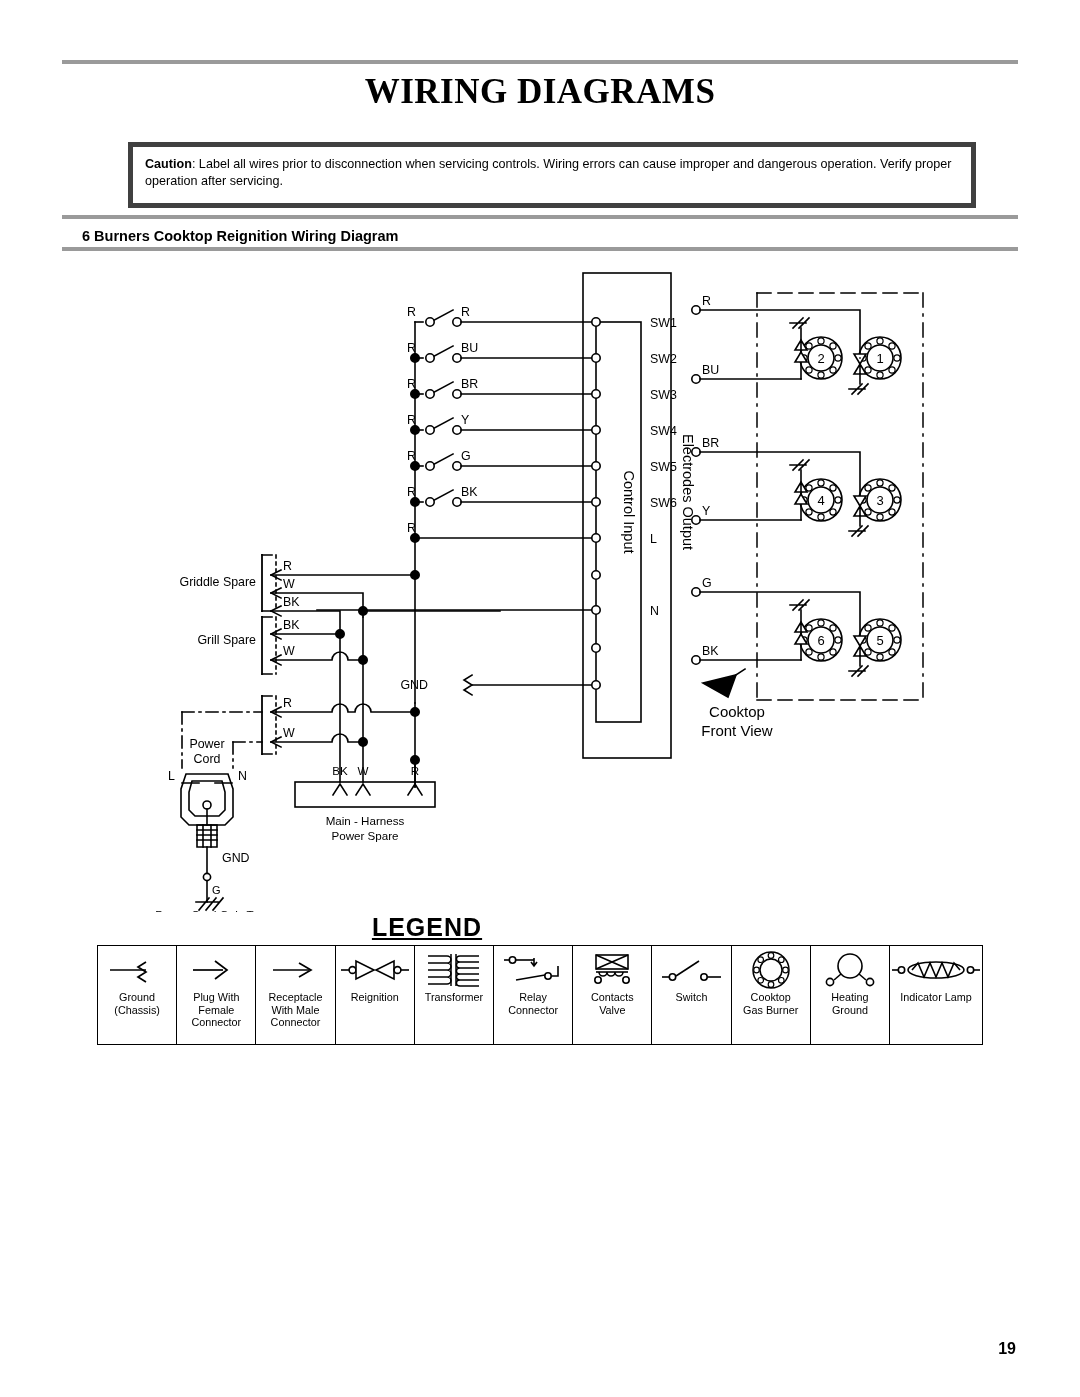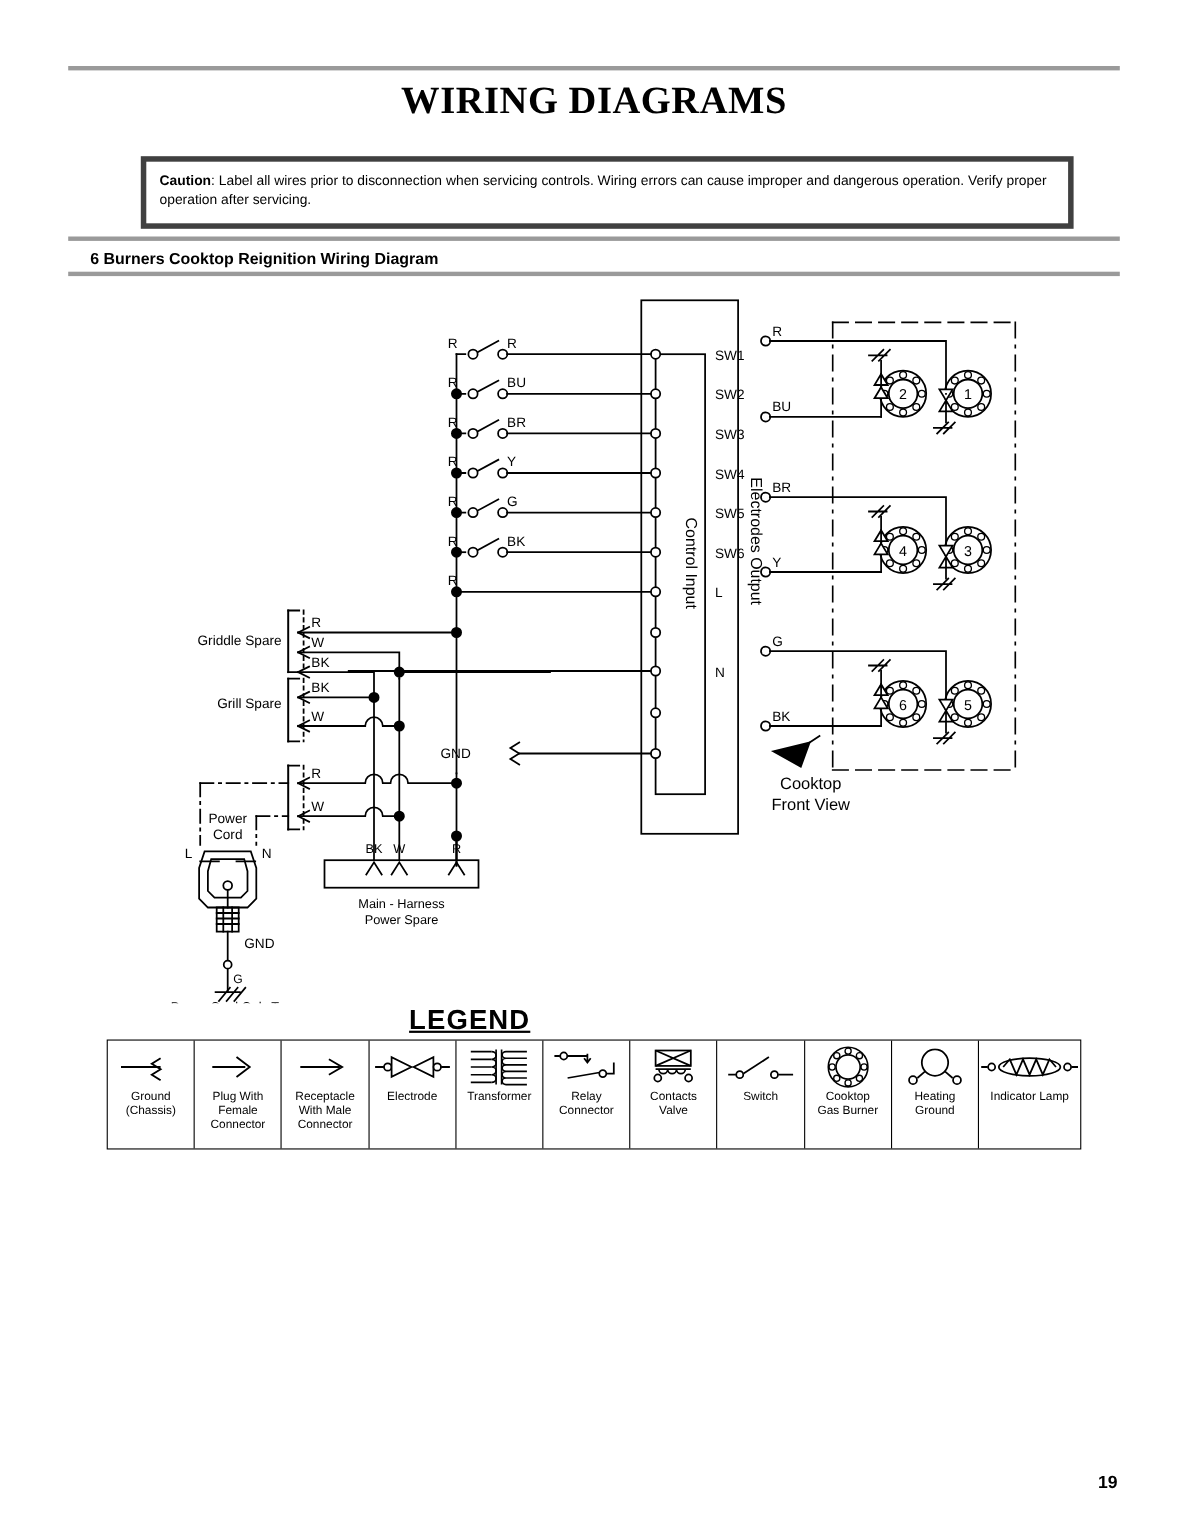--- a/index.html
+++ b/index.html
@@ -475,21 +475,21 @@
             <g stroke="#000" stroke-width="1.6" fill="none">
           <path d="M2 15 H 10"></path>
               <circle cx="13.5" cy="15" r="3.4" fill="#fff"></circle>
           <path d="M17 6 L 17 24 L 35 15 Z" fill="#fff"></path>
           <path d="M55 6 L 55 24 L 37 15 Z" fill="#fff"></path>
           <circle cx="58.5" cy="15" r="3.4" fill="#fff"></circle>
               <path d="M62 15 H 70"></path>
             </g>
           </svg>
       </div>
-      <div class="lg-lbl">Electrode</div>
+      <div class="lg-lbl">Reignition</div>
     </div>
 
     <div class="lg-cell">
       <div class="lg-sym">
         <svg width="62" height="36" viewBox="0 0 62 36">
             <g stroke="#000" stroke-width="1.5" fill="none">
           <path d="M28 2 V 34 M 33 2 V 34"></path>
           <path d="M5 4 H 24 M 5 11 H 24 M 5 18 H 24 M 5 25 H 24 M 5 32 H 24"></path>
           <path d="M24 4 A 4 3.5 0 0 1 24 11 M 24 11 A 4 3.5 0 0 1 24 18 M 24 18 A 4 3.5 0 0 1 24 25 M 24 25 A 4 3.5 0 0 1 24 32"></path>
           <path d="M37 4 H 56 M 37 10 H 56 M 37 16 H 56 M 37 22 H 56 M 37 28 H 56 M 37 34 H 56"></path>

